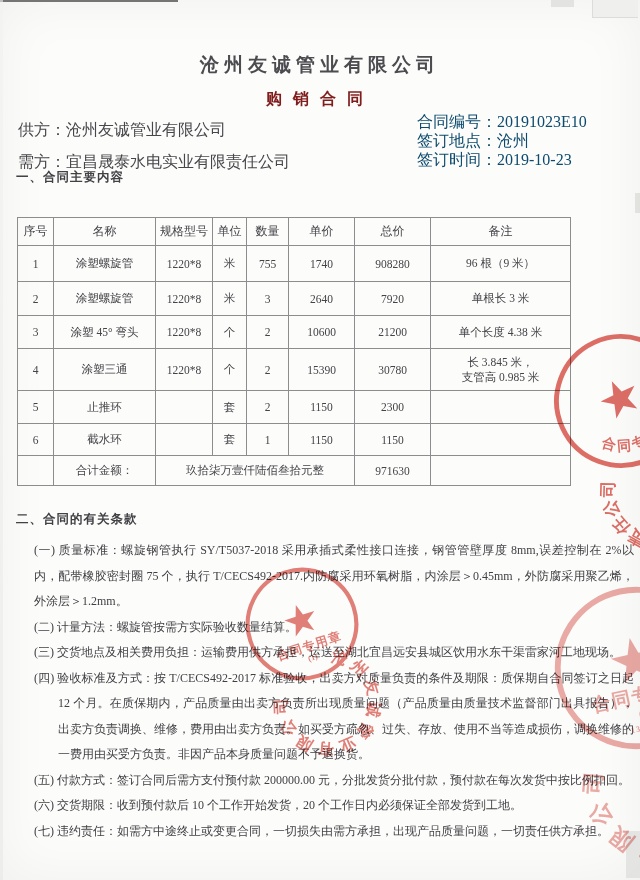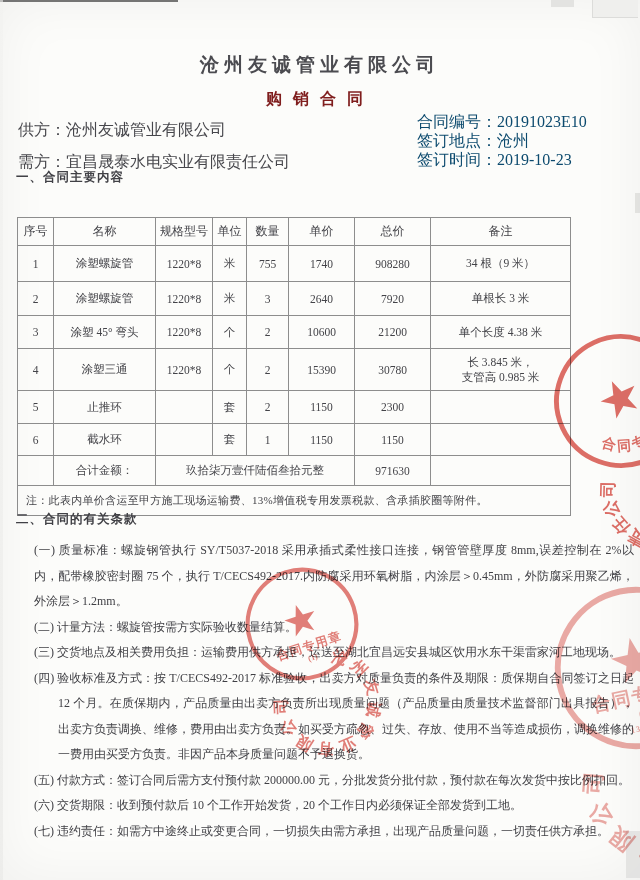--- a/index.html
+++ b/index.html
@@ -128,21 +128,21 @@
         <th>备注</th>
       </tr>
       <tr class="r1">
         <td>1</td>
         <td>涂塑螺旋管</td>
         <td>1220*8</td>
         <td>米</td>
         <td>755</td>
         <td>1740</td>
         <td>908280</td>
-        <td class="remark">34 根（9 米）</td>
+        <td class="remark">96 根（9 米）</td>
       </tr>
       <tr class="r2">
         <td>2</td>
         <td>涂塑螺旋管</td>
         <td>1220*8</td>
         <td>米</td>
         <td>3</td>
         <td>2640</td>
         <td>7920</td>
         <td class="remark">单根长 3 米</td>
@@ -187,23 +187,20 @@
         <td>1150</td>
         <td>1150</td>
         <td class="remark"></td>
       </tr>
       <tr class="total-row">
         <td></td>
         <td>合计金额：</td>
         <td colspan="4">玖拾柒万壹仟陆佰叁拾元整</td>
         <td>971630</td>
         <td></td>
-      </tr>
-      <tr class="note-row">
-        <td colspan="8">注：此表内单价含运至甲方施工现场运输费、13%增值税专用发票税款、含承插胶圈等附件。</td>
       </tr>
     </tbody>
   </table>
 
   <div class="section-title section2">二、合同的有关条款</div>
 
   <div class="clauses">
     <p>(一) 质量标准：螺旋钢管执行 SY/T5037-2018 采用承插式柔性接口连接，钢管管壁厚度 8mm,误差控制在 2%以内，配带橡胶密封圈 75 个，执行 T/CECS492-2017.内防腐采用环氧树脂，内涂层＞0.45mm，外防腐采用聚乙烯，外涂层＞1.2mm。</p>
     <p>(二) 计量方法：螺旋管按需方实际验收数量结算。</p>
     <p>(三) 交货地点及相关费用负担：运输费用供方承担，运送至湖北宜昌远安县城区饮用水东干渠雷家河工地现场。</p>

